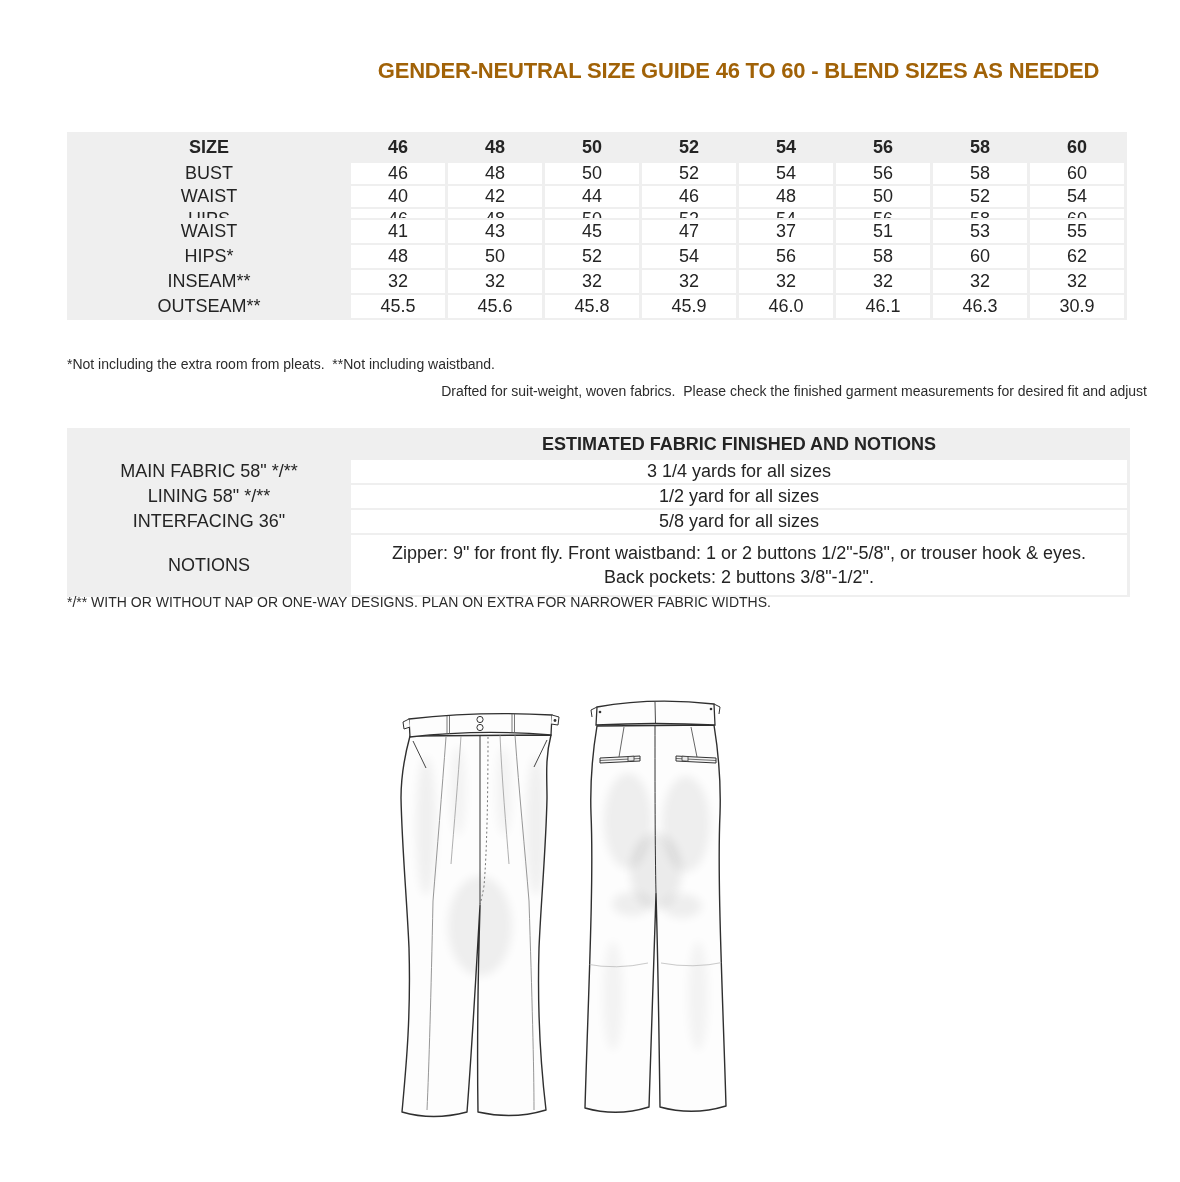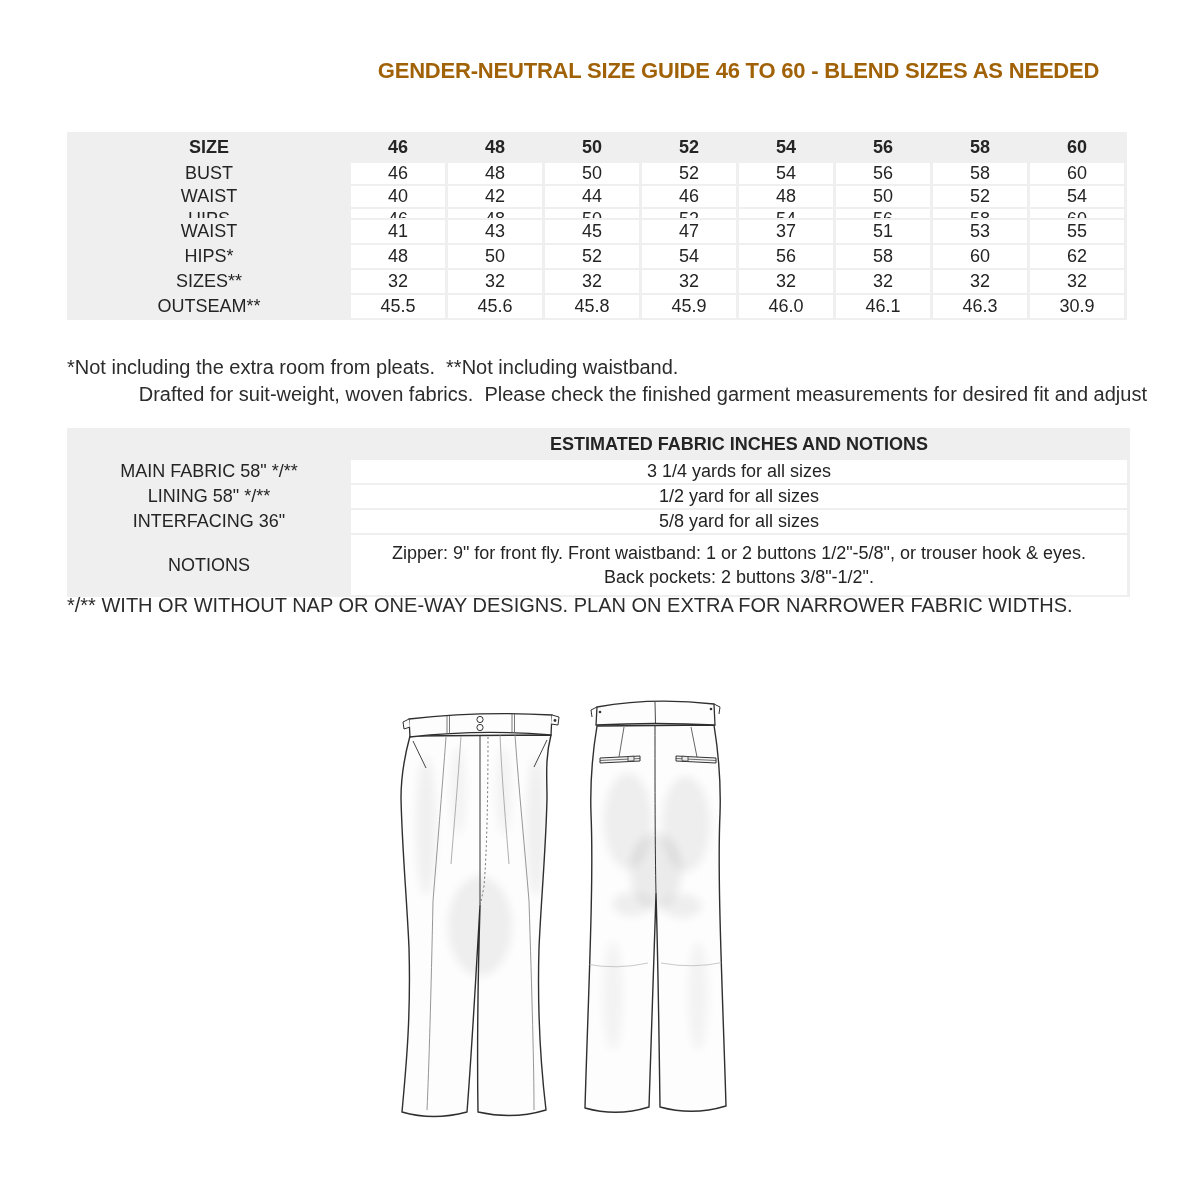--- a/index.html
+++ b/index.html
@@ -9,21 +9,21 @@
   .page-title{font-size:22px;font-weight:bold;letter-spacing:-0.2px;text-align:center;color:#a16207;white-space:nowrap;}
   table.grid{position:absolute;border-collapse:separate;border-spacing:3px 2px;background:#efefef;table-layout:fixed;}
   table.grid td{padding:0;text-align:center;vertical-align:middle;font-size:18px;color:#242424;overflow:hidden;white-space:nowrap;}
   td.v{background:#ffffff;}
   td.lbl{background:transparent;}
   td.hnum{font-weight:bold;font-size:19px;color:#1c1c1c;}
   td.hlbl{font-weight:bold;font-size:19px;color:#1c1c1c;text-align:right;padding-right:8px;}
   td.ttl{font-weight:bold;font-size:19px;color:#1c1c1c;text-align:center;}
   td.val-left{text-align:left;padding-left:40px;}
   td.notions{text-align:left;padding-left:6px;font-size:17.5px;line-height:24px;}
-  .footnote{font-size:20px;color:#2c2c2c;white-space:pre-wrap;}
+  .footnote{font-size:14px;color:#2c2c2c;white-space:pre-wrap;}
   tr.h27{height:27px;} tr.h24{height:16px;} tr.h30{height:30px;} tr.h23{height:23px;} tr.h28{height:28px;} tr.h49{height:60px;}
 </style>
 </head>
 <body>
 
 <div id="page">
 
   <div class="abs page-title" style="left:350px;top:58px;width:777px;">GENDER-NEUTRAL SIZE GUIDE 46 TO 60 - BLEND SIZES AS NEEDED</div>
 
   <table class="grid" style="left:67px;top:88px;width:1060px;margin-top:44px;">
@@ -115,21 +115,21 @@
       <td class="v">48</td>
       <td class="v">50</td>
       <td class="v">52</td>
       <td class="v">54</td>
       <td class="v">56</td>
       <td class="v">58</td>
       <td class="v">60</td>
       <td class="v">62</td>
     </tr>
     <tr class="h23">
-      <td class="lbl">SIZES**</td>
+      <td class="lbl">INSEAM**</td>
       <td class="v">32</td>
       <td class="v">32</td>
       <td class="v">32</td>
       <td class="v">32</td>
       <td class="v">32</td>
       <td class="v">32</td>
       <td class="v">32</td>
       <td class="v">32</td>
     </tr>
     <tr class="h23">
@@ -150,21 +150,21 @@
   <div class="abs footnote" style="left:67px;top:383px;width:1080px;text-align:right;">Drafted for suit-weight, woven fabrics.  Please check the finished garment measurements for desired fit and adjust</div>
 
   <table class="grid" style="left:67px;top:428px;width:1060px;">
     <colgroup>
         <col style="width:278px">
         <col style="width:776px">
       </colgroup>
     <tbody>
         <tr class="h28">
       <td class="lbl"></td>
-      <td class="lbl ttl">ESTIMATED FABRIC INCHES AND NOTIONS</td>
+      <td class="lbl ttl">ESTIMATED FABRIC FINISHED AND NOTIONS</td>
     </tr>
     <tr class="h23">
       <td class="lbl">MAIN FABRIC 58" */**</td>
       <td class="v val-left">3 1/4 yards for all sizes</td>
     </tr>
     <tr class="h23">
       <td class="lbl">LINING 58" */**</td>
       <td class="v val-left">1/2 yard for all sizes</td>
     </tr>
     <tr class="h23">

